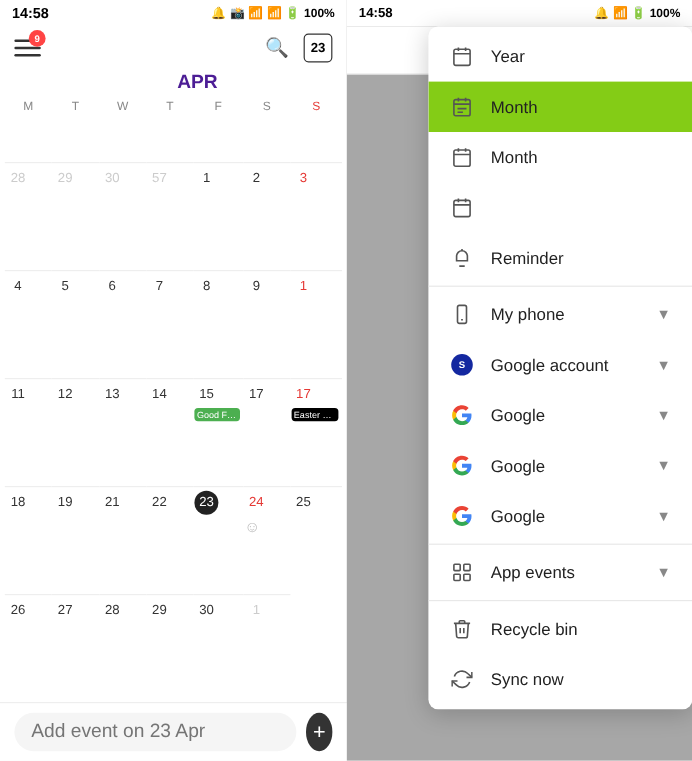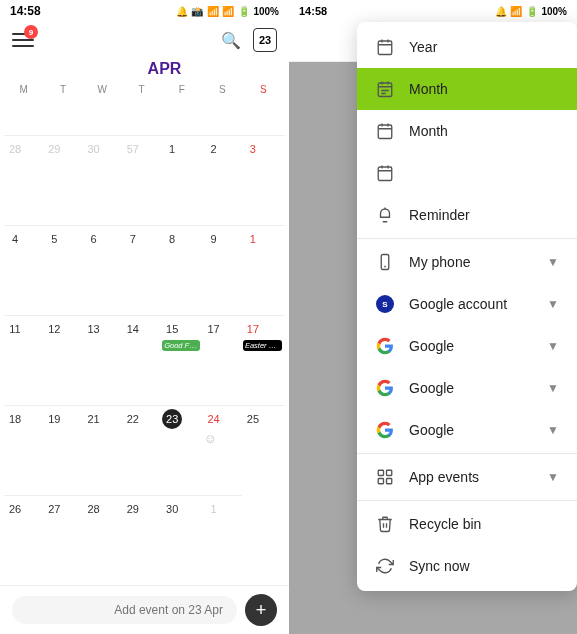--- a/index.html
+++ b/index.html
@@ -97,24 +97,23 @@
       background: #fff;
       border-top: 1px solid #eee;
     }
 
     .add-event-input {
       flex: 1;
       background: #f5f5f5;
       border: none;
       border-radius: 20px;
       padding: 7px 14px;
-      font-size: 12px;
+      font-size: 16px;
       color: #aaa;
       outline: none;
-      text-align: right;
     }
 
     .add-btn {
       width: 32px; height: 32px;
       background: #333;
       border-radius: 50%;
       display: flex; align-items: center; justify-content: center;
       margin-left: 8px;
       cursor: pointer;
       color: white;
@@ -221,21 +220,21 @@
       font-size:11px; color:#333; width:20px; height:20px;
       display:flex; align-items:center; justify-content:center;
       border-radius:50%;
     }
     .cn.red { color:#e53935; }
     .cn.grey { color:#ccc; }
     .cn.today { background:#222; color:#fff; }
     .ev {
       font-size:7.5px; border-radius:3px; padding:1px 2px;
       margin-top:1px; width:95%; white-space:nowrap;
-      overflow:hidden; text-overflow:ellipsis;font-style:italic;
+      overflow:hidden; text-overflow:ellipsis;
     }
     .ev.g { background:#4caf50; color:white; }
     .ev.t { background:#000000; color:white; }
     .sm { font-size:13px; color:#bbb; margin-top:2px; }
   </style>
 
   <div class="cal-grid-proper">
     <div class="dh">M</div>
     <div class="dh">T</div>
     <div class="dh">W</div>

